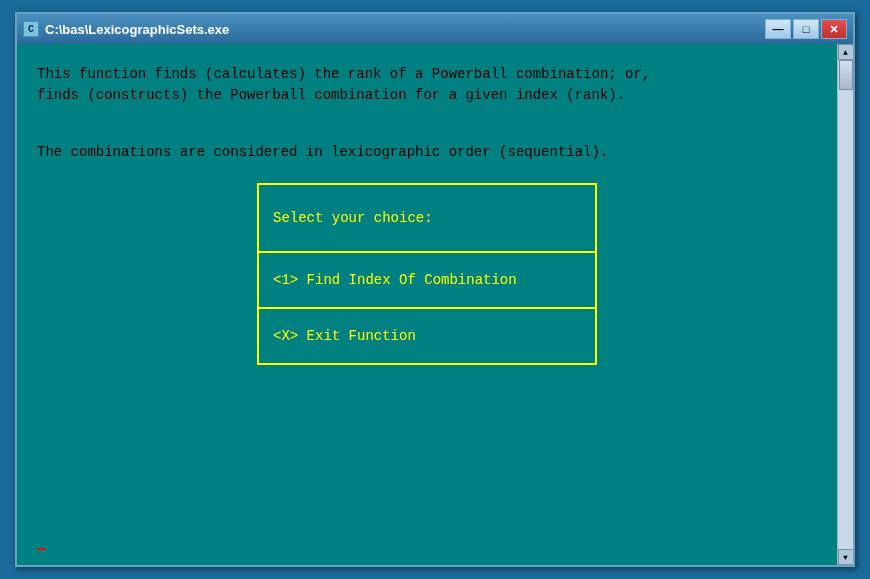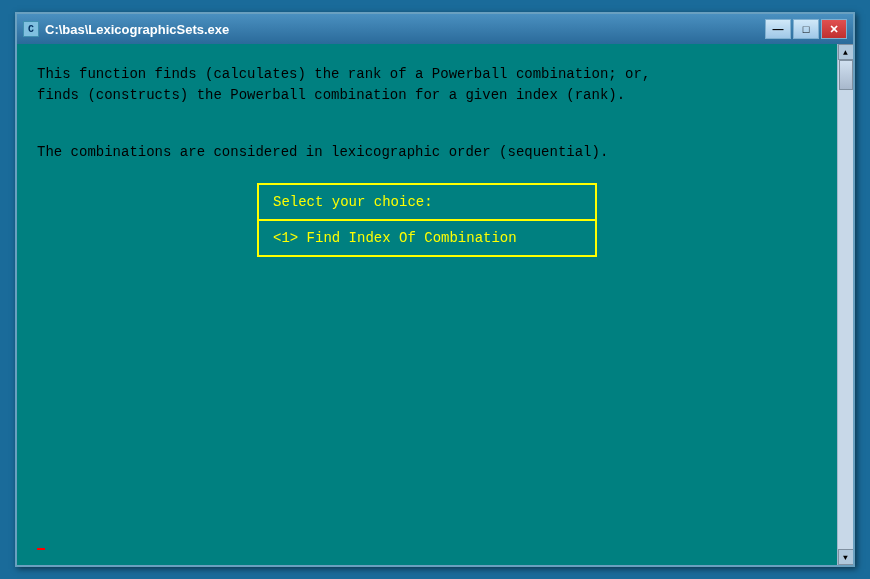--- a/index.html
+++ b/index.html
@@ -152,26 +152,26 @@
     .menu-box {
       border: 2px solid #ffff00;
       margin: 20px auto 0 auto;
       width: 340px;
       display: flex;
       flex-direction: column;
     }
 
     .menu-header {
       border-bottom: 2px solid #ffff00;
-      padding: 8px 14px;
+      padding: 24px 14px;
     }
 
     .menu-item {
       border-bottom: 2px solid #ffff00;
-      padding: 8px 14px;
+      padding: 18px 14px;
       cursor: pointer;
     }
 
     .menu-item:last-child {
       border-bottom: none;
     }
 
     .menu-item-text {
       color: #ffff00;
       font-family: 'Courier New', Courier, monospace;
@@ -215,20 +215,23 @@
       <div class="console-text">The combinations are considered in lexicographic order (sequential).</div>
 
       
       <div class="menu-box">
         <div class="menu-header">
           <span class="menu-item-text">Select your choice:</span>
         </div>
         <div class="menu-item">
           <span class="menu-item-text">&lt;1&gt; Find Index Of Combination</span>
         </div>
+        <div class="menu-item">
+          <span class="menu-item-text">&lt;X&gt; Exit Function</span>
+        </div>
       </div>
 
       <div class="cursor-blink"></div>
     </div>
 
     <div class="scrollbar">
       <div class="scrollbar-arrow">▲</div>
       <div class="scrollbar-track">
         <div class="scrollbar-thumb"></div>
       </div>

